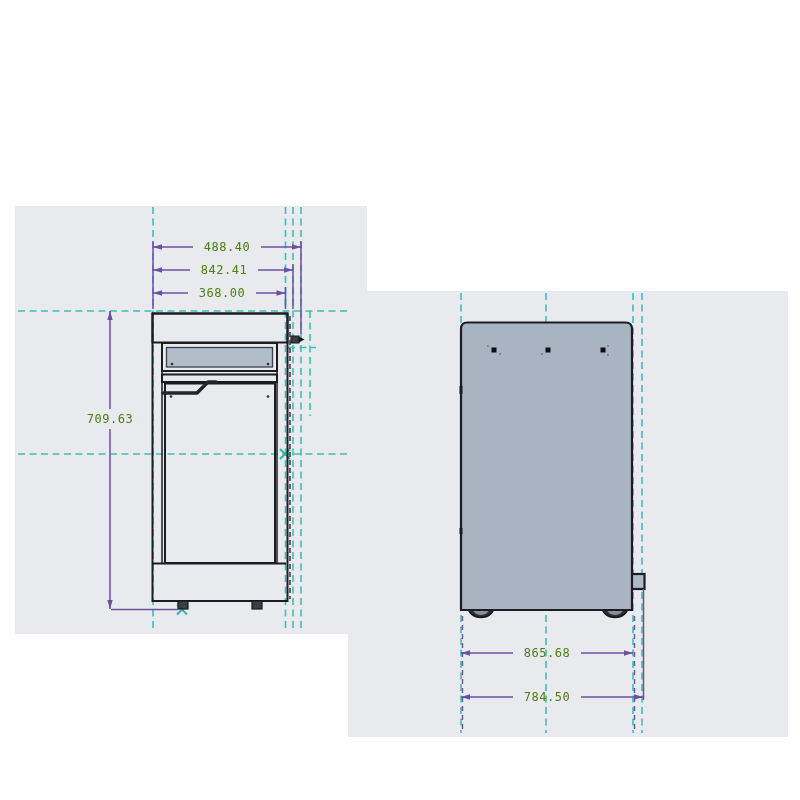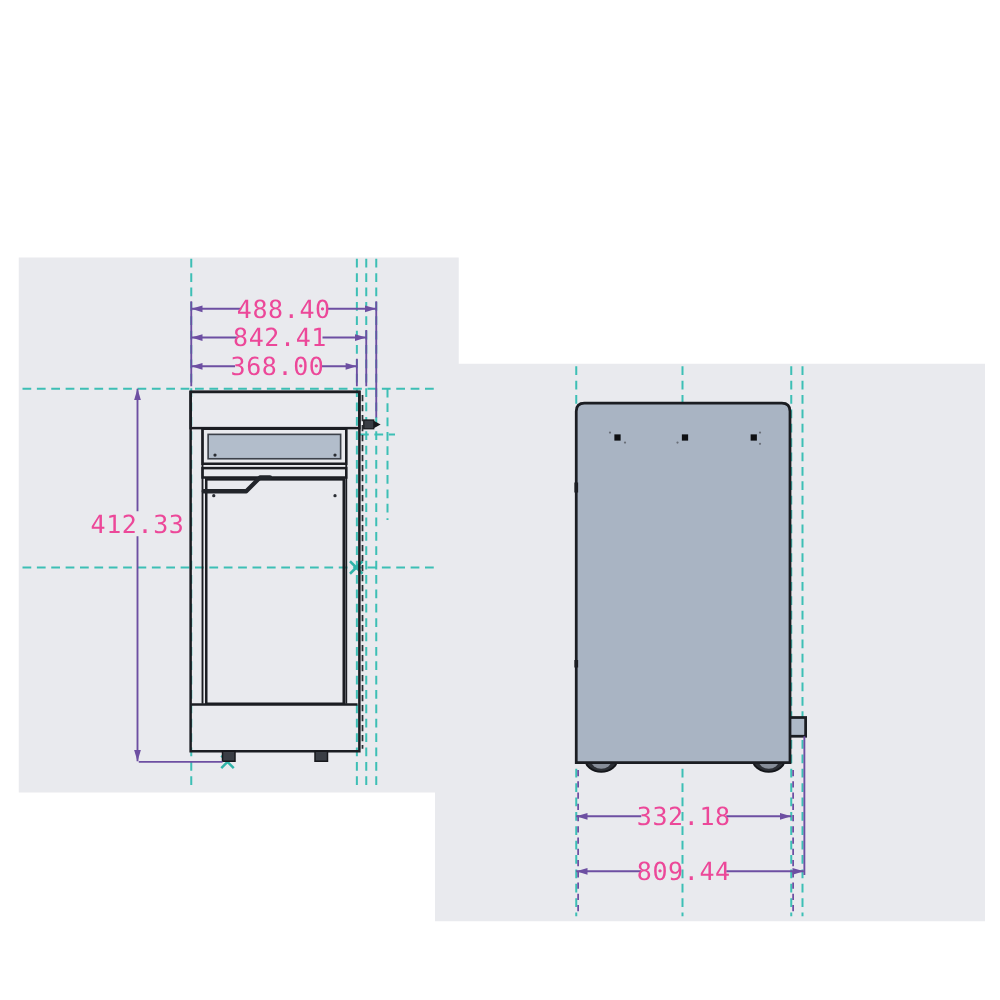--- a/index.html
+++ b/index.html
@@ -3,21 +3,21 @@
 <meta charset="utf-8">
 <style>
   html,body { margin:0; padding:0; background:#ffffff; }
   #canvas {
     position:relative; width:800px; height:800px; background:#ffffff;
     font-family:"DejaVu Sans Mono", monospace; overflow:hidden;
   }
   .panel { position:absolute; background:#e9eaee; }
   #drawing-svg { position:absolute; left:0; top:0; z-index:2; }
   .dim-text {
-    position:absolute; z-index:3; color:#ec4899; font-size:20px; line-height:16px;
+    position:absolute; z-index:3; color:#4d7c0f; font-size:12px; line-height:16px;
     transform:translateX(-50%); white-space:nowrap; letter-spacing:0.5px;
   }
   
   .tl { stroke:#3dbfb5; stroke-width:1.6; stroke-dasharray:7 4.5; fill:none; }
   .tx { stroke:#2fb3a9; stroke-width:2; fill:none; }
   .pl { stroke:#6d4fa2; stroke-width:1.5; fill:none; }
   .pld { stroke:#6d4fa2; stroke-width:1.4; stroke-dasharray:5 4; fill:none; }
   .ph { fill:#6d4fa2; stroke:none; }
   .ol { stroke:#1b1d22; fill:none; }
   .hid { stroke:#2a2d33; stroke-width:1.4; stroke-dasharray:5 3; fill:none; }
@@ -182,16 +182,16 @@
         <line class="pl" x1="581" y1="697" x2="643" y2="697"></line>
         <polygon class="ph" points="461,697 470,694.3 470,699.7"></polygon>
         <polygon class="ph" points="643,697 634,694.3 634,699.7"></polygon>
       </g>
     </g>
   </svg>
 
   <span class="dim-text" style="left:227px; top:239px;">488.40</span>
   <span class="dim-text" style="left:224px; top:262px;">842.41</span>
   <span class="dim-text" style="left:222px; top:285px;">368.00</span>
-  <span class="dim-text" style="left:110px; top:411px;">412.33</span>
-  <span class="dim-text" style="left:547px; top:645px;">332.18</span>
-  <span class="dim-text" style="left:547px; top:689px;">809.44</span>
+  <span class="dim-text" style="left:110px; top:411px;">709.63</span>
+  <span class="dim-text" style="left:547px; top:645px;">865.68</span>
+  <span class="dim-text" style="left:547px; top:689px;">784.50</span>
 </div>
 
 </body></html>

